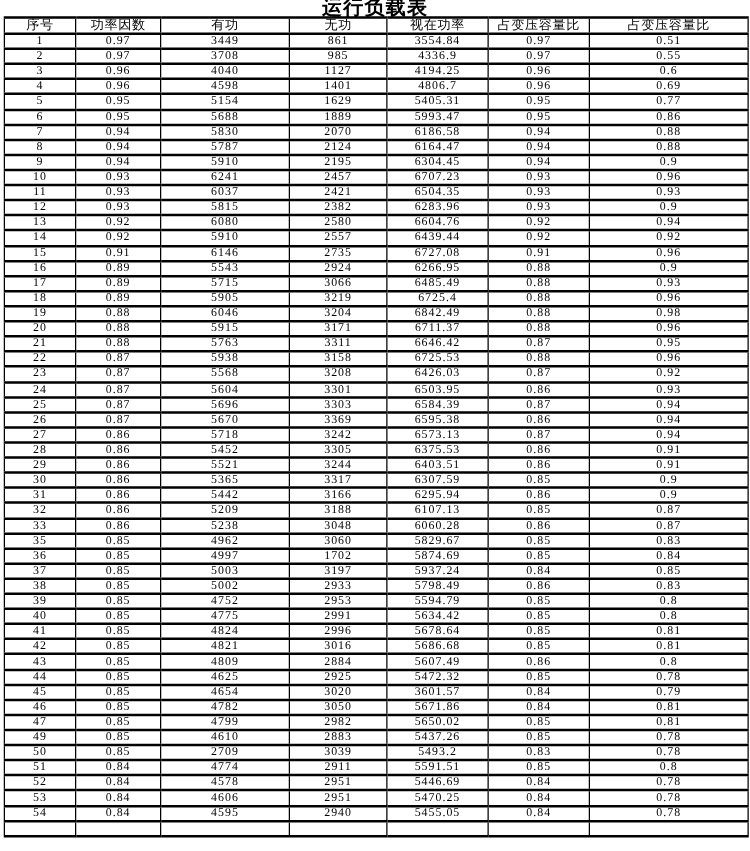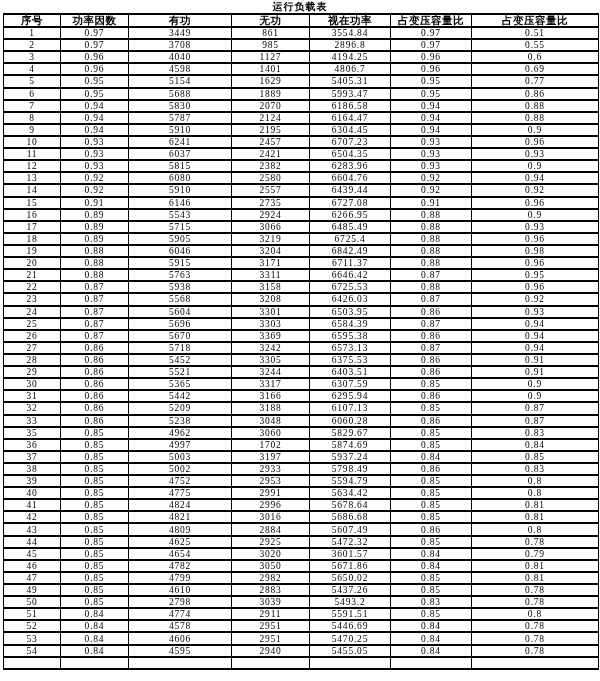--- a/index.html
+++ b/index.html
@@ -16,21 +16,21 @@
     font-family: "Liberation Serif", "DejaVu Serif", serif;
     color: #000000;
   }
   .doc-title {
     position: absolute;
     top: 0;
     left: 0;
     width: 100%;
     height: 13px;
     text-align: center;
-    font-size: 10px;
+    font-size: 16px;
     line-height: 13px;
     font-weight: bold;
     letter-spacing: 1px;
   }
   table.load-table {
     position: absolute;
     top: 13px;
     left: 3px;
     width: 595px;
     border-collapse: collapse;
@@ -46,21 +46,21 @@
     text-align: center;
     vertical-align: middle;
     overflow: hidden;
     white-space: nowrap;
   }
   table.load-table thead tr {
     height: 13px;
   }
   table.load-table th {
     font-size: 10.5px;
-    font-weight: bold;
+    font-weight: normal;
     line-height: 11px;
     letter-spacing: 0.5px;
     text-align: center;
   }
   table.load-table tbody tr {
     height: 12.11px;
   }
   table.load-table td {
     font-size: 9.5px;
     line-height: 10px;
@@ -112,21 +112,21 @@
           <td>861</td>
           <td>3554.84</td>
           <td>0.97</td>
           <td>0.51</td>
         </tr>
         <tr>
           <td>2</td>
           <td>0.97</td>
           <td>3708</td>
           <td>985</td>
-          <td>2896.8</td>
+          <td>4336.9</td>
           <td>0.97</td>
           <td>0.55</td>
         </tr>
         <tr>
           <td>3</td>
           <td>0.96</td>
           <td>4040</td>
           <td>1127</td>
           <td>4194.25</td>
           <td>0.96</td>
@@ -524,21 +524,21 @@
           <td>0.85</td>
           <td>4610</td>
           <td>2883</td>
           <td>5437.26</td>
           <td>0.85</td>
           <td>0.78</td>
         </tr>
         <tr>
           <td>50</td>
           <td>0.85</td>
-          <td>2798</td>
+          <td>2709</td>
           <td>3039</td>
           <td>5493.2</td>
           <td>0.83</td>
           <td>0.78</td>
         </tr>
         <tr>
           <td>51</td>
           <td>0.84</td>
           <td>4774</td>
           <td>2911</td>

